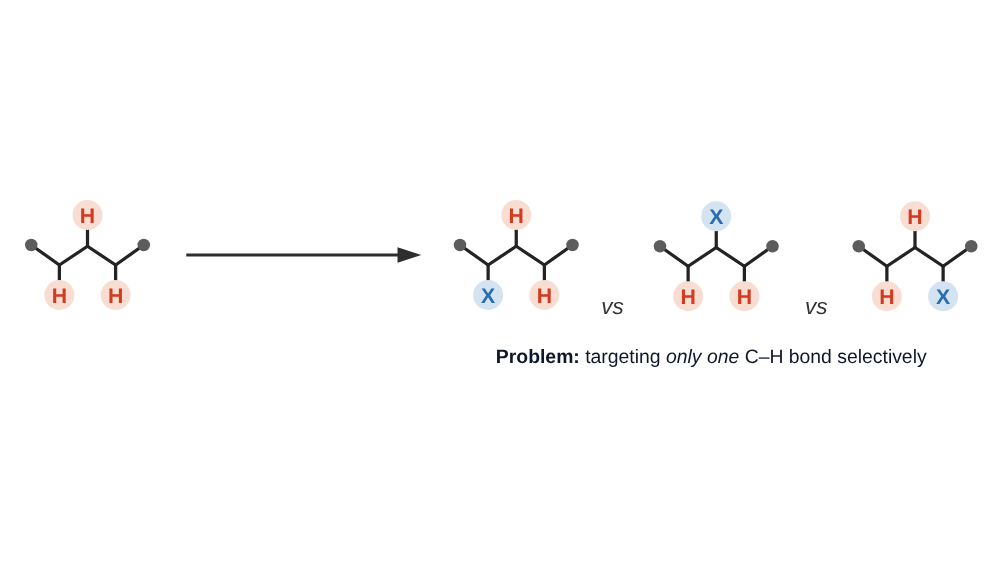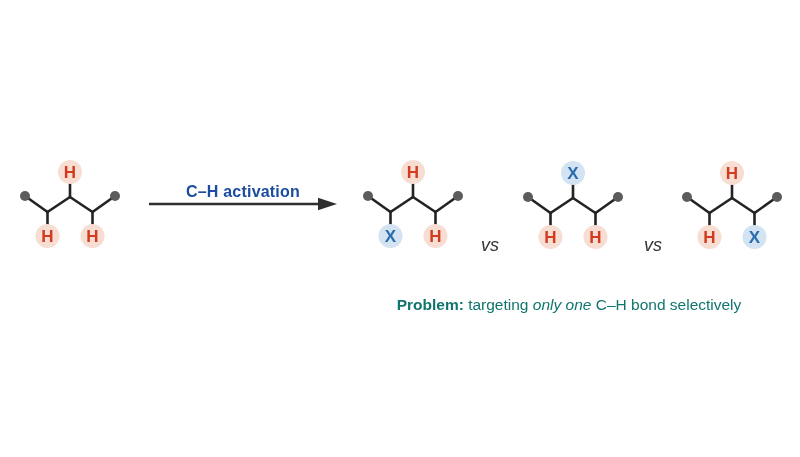--- a/index.html
+++ b/index.html
@@ -110,26 +110,25 @@
         <circle cx="102" cy="38" r="5" fill="#5c5c5c"></circle>
         <circle cx="57" cy="14" r="12" fill="#f8ddd2"></circle>
         <text x="57" y="20" fill="#d23b20" class="sub-label">H</text>
         <circle cx="34.5" cy="78" r="12" fill="#f8ddd2"></circle>
         <text x="34.5" y="84" fill="#d23b20" class="sub-label">H</text>
         <circle cx="79.5" cy="78" r="12" fill="#d3e3f1"></circle>
         <text x="79.5" y="84" fill="#2a6cb0" class="sub-label">X</text>
       </svg>
     </div>
 
-  <div id="arrow-label" style="color: rgb(27, 76, 159);">C–H activation</div>
   <div id="arrow-wrap">
     <svg viewBox="0 0 194 14" width="194" height="14">
       <line x1="2" y1="7" x2="174" y2="7" stroke-width="2.4" stroke="#2e2e2e"></line>
       <polygon points="171,0.8 190,7 171,13.2" fill="#2e2e2e"></polygon>
     </svg>
   </div>
 
   <div class="vs-label" id="vs-1" style="color: rgb(51, 51, 51);">vs</div>
   <div class="vs-label" id="vs-2" style="color: rgb(51, 51, 51);">vs</div>
 
-  <div id="problem-line" style="color: #0f766e; margin-top: 19px;"><span class="bold">Problem:</span><span> targeting </span><span class="italic">only one</span><span> C–H bond selectively</span></div>
+  <div id="problem-line" style="color: #0f172a;"><span class="bold">Problem:</span><span> targeting </span><span class="italic">only one</span><span> C–H bond selectively</span></div>
 
 </div>
 
 </body></html>

